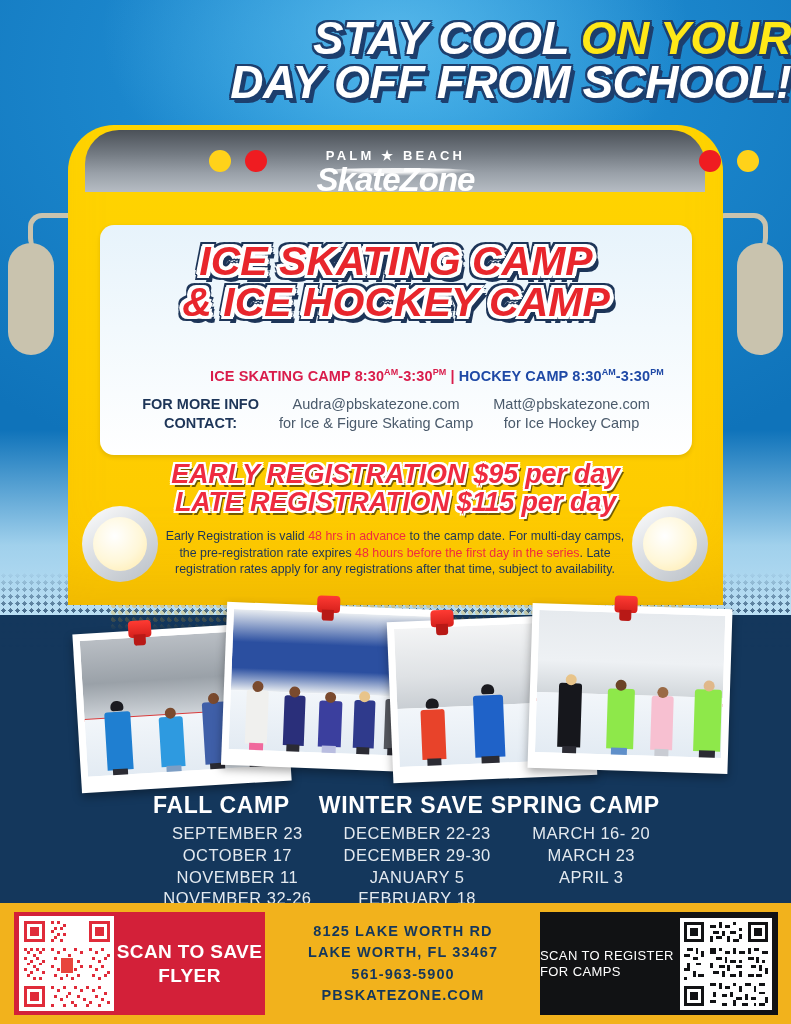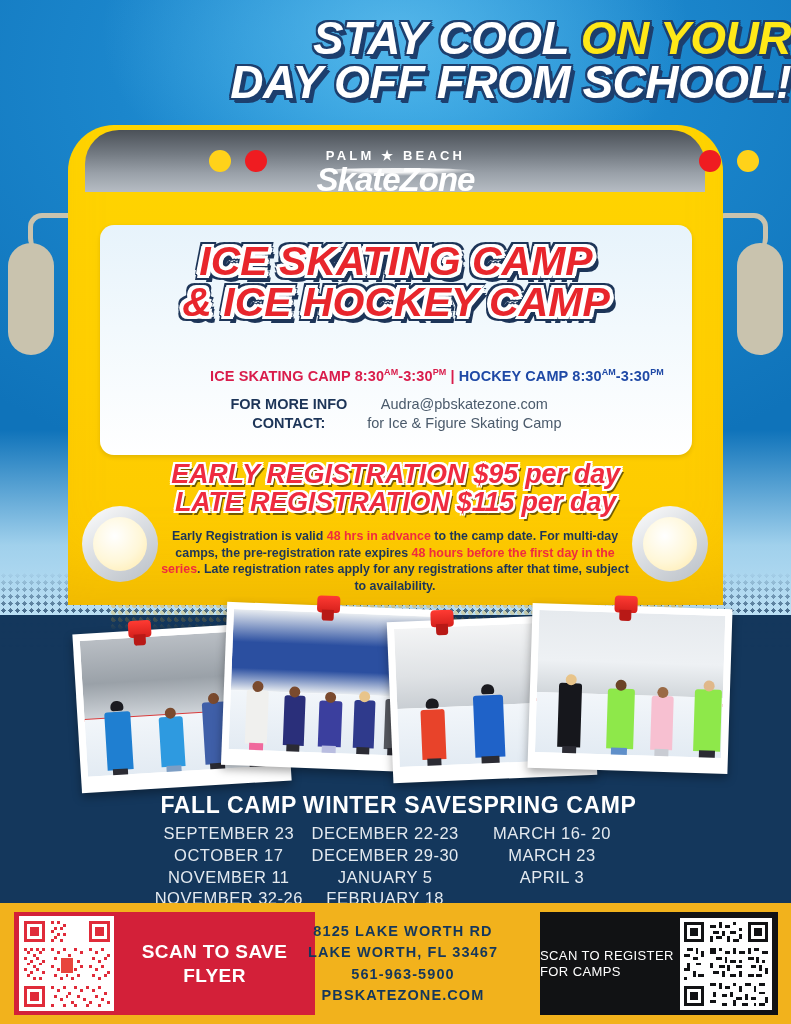--- a/index.html
+++ b/index.html
@@ -158,21 +158,21 @@
   .pricing .pl{
     display:block;font-weight:bold;font-style:italic;font-size:27px;letter-spacing:-.2px;
     color:#ef2b3f;
     text-shadow:
       -2px 0 #fff,2px 0 #fff,0 -2px #fff,0 2px #fff,
       -2px -2px #fff,2px -2px #fff,-2px 2px #fff,2px 2px #fff,
       3px 4px 0 rgba(0,0,0,.55);
   }
   .fineprint{
     position:absolute;left:160px;top:528px;width:470px;text-align:center;z-index:12;
-    color:#1d3558;font-size:12.4px;font-weight:bold;line-height:1.33;
+    color:#1d3558;font-size:12.4px;font-weight:normal;line-height:1.33;
   }
   .fineprint .fp-red{color:#ef2b3f;}
 
   
   .photos{position:absolute;left:0;top:596px;width:791px;height:200px;z-index:15;}
   .polaroid{
     position:absolute;background:#fff;padding:7px 7px 16px 7px;
     box-shadow:0 4px 10px rgba(0,0,0,.35);
   }
   .pic{width:100%;height:100%;overflow:hidden;position:relative;display:block;}
@@ -209,29 +209,29 @@
 
   
   .camps{
     position:absolute;left:0;top:792px;width:791px;z-index:16;
     display:flex;justify-content:center;
   }
   .camp-col{text-align:center;color:#e8edf2;}
   .camp-col h3{
     margin:0 0 4px 0;font-size:23px;font-weight:bold;letter-spacing:.6px;color:#ffffff;
   }
-  .camp-col .d{font-size:16.5px;letter-spacing:.5px;line-height:1.32;color:#e4eaf0;}
+  .camp-col .d{font-size:16.5px;letter-spacing:.5px;line-height:1.32;color:#e4eaf0;margin-left:32px;}
 
   
   .footer{
     position:absolute;left:0;top:903px;width:791px;height:121px;background:#f2b21c;z-index:18;
     display:flex;align-items:center;
   }
   .qr-left{
-    position:absolute;left:14px;top:9px;width:301px;height:103px;background:#d32039;
+    position:absolute;left:14px;top:9px;width:251px;height:103px;background:#d32039;
     display:flex;align-items:center;
   }
   .qr-left .qrbox{
     width:95px;height:95px;background:#fff;margin-left:5px;
     display:flex;align-items:center;justify-content:center;
   }
   .qr-left .lbl{
     flex:1;text-align:center;color:#fff;font-weight:bold;font-size:19px;line-height:1.22;letter-spacing:.4px;
   }
   .addr{
@@ -314,20 +314,24 @@
     </div>
 
     <div class="contact">
       <div class="col mid">
         <div>FOR MORE INFO</div>
         <div>CONTACT:</div>
       </div>
       <div class="col">
         <div>Audra@pbskatezone.com</div>
         <div>for Ice &amp; Figure Skating Camp</div>
+      </div>
+      <div class="col">
+        <div>Matt@pbskatezone.com</div>
+        <div>for Ice Hockey Camp</div>
       </div>
     </div>
   </div>
 
   <div class="pricing">
     <span class="pl">EARLY REGISTRATION $95 per day</span>
     <span class="pl">LATE REGISTRATION $115 per day</span>
   </div>
 
   <div class="headlight hl-left"></div>

